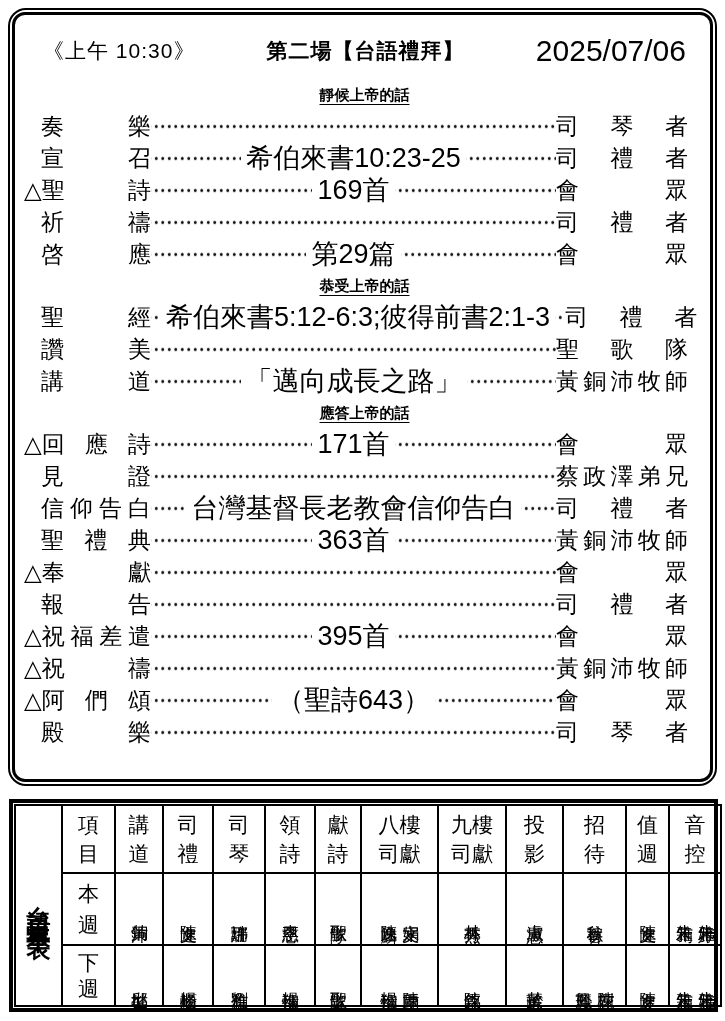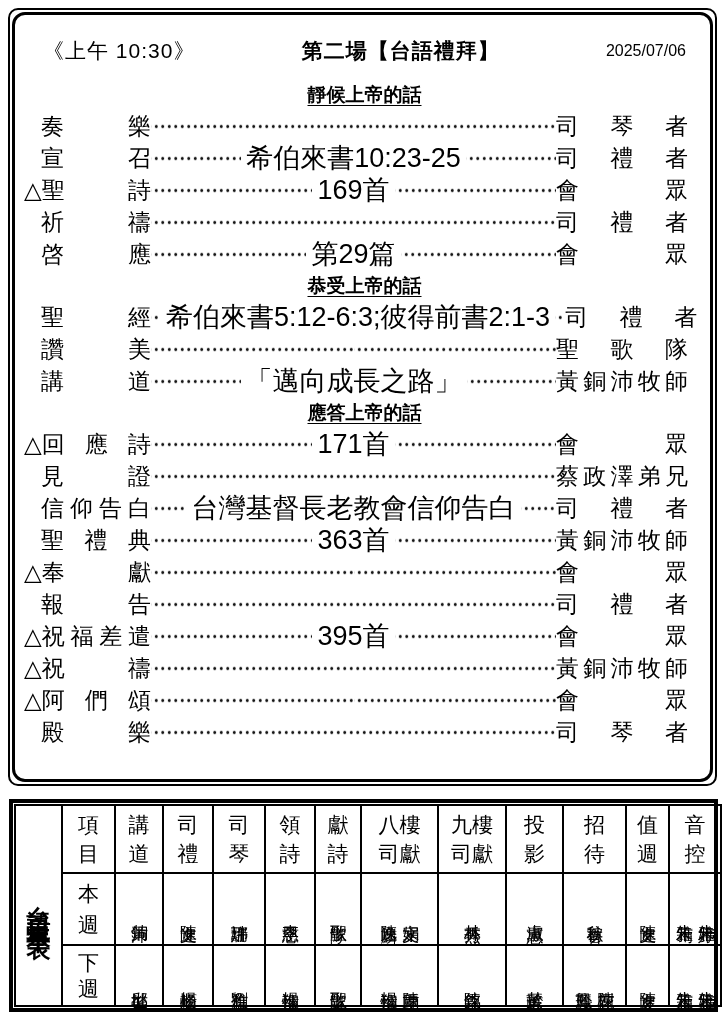--- a/index.html
+++ b/index.html
@@ -2,29 +2,29 @@
 <html><head>
 <meta charset="utf-8">
 <style>
   html,body{margin:0;padding:0;background:#fff;}
   .page{
     width:725px;height:1021px;background:#fff;color:#000;
     font-family:"Liberation Sans","DejaVu Sans",sans-serif;
     box-sizing:border-box;padding:8px 8px 7px 8px;overflow:hidden;
   }
   
-  .frame-outer{border:2px solid #000;border-radius:10px;padding:2px;height:778px;box-sizing:border-box;}
+  .frame-outer{border:2px solid #000;border-radius:18px;padding:2px;height:778px;box-sizing:border-box;}
   .frame-inner{border:3px solid #000;border-radius:13px;height:100%;box-sizing:border-box;padding:6px 22px 6px 26px;}
   
   .hdr{display:flex;justify-content:space-between;align-items:center;height:52px;margin:4px 2px 2px 2px;}
   .hdr-time{font-size:21px;letter-spacing:1px;}
   .hdr-title{font-size:21px;font-weight:bold;letter-spacing:1px;}
-  .hdr-date{font-size:16px;}
+  .hdr-date{font-size:30px;}
   
-  .sec-heading{text-align:center;font-size:19px;font-weight:600;height:31px;line-height:31px;}
+  .sec-heading{text-align:center;font-size:15px;font-weight:600;height:31px;line-height:31px;}
   .sec-heading span{text-decoration:underline;text-underline-offset:4px;}
   .prow{display:flex;align-items:center;height:32px;}
   .plabel{display:flex;justify-content:space-between;width:110px;font-size:23px;flex-shrink:0;line-height:1;}
   .plabel.tri{width:127px;margin-left:-17px;}
   .pright{display:flex;justify-content:space-between;width:132px;font-size:23px;flex-shrink:0;line-height:1;}
   .dots{
     flex:1;align-self:stretch;min-width:10px;
     background-image:radial-gradient(circle,#161616 1.2px,transparent 1.7px);
     background-size:6.5px 6.5px;background-repeat:repeat-x;background-position:2px center;
   }
@@ -280,20 +280,21 @@
               <span>師</span>
             </div>
           </div>
           <div class="prow">
             <div class="plabel tri">
               <span>△阿</span>
               <span>們</span>
               <span>頌</span>
             </div>
             <div class="dots"></div>
+            <div class="pcenter">（聖詩643）</div>
             <div class="dots"></div>
             <div class="pright">
               <span>會</span>
               <span>眾</span>
             </div>
           </div>
           <div class="prow">
             <div class="plabel">
               <span>殿</span>
               <span>樂</span>

